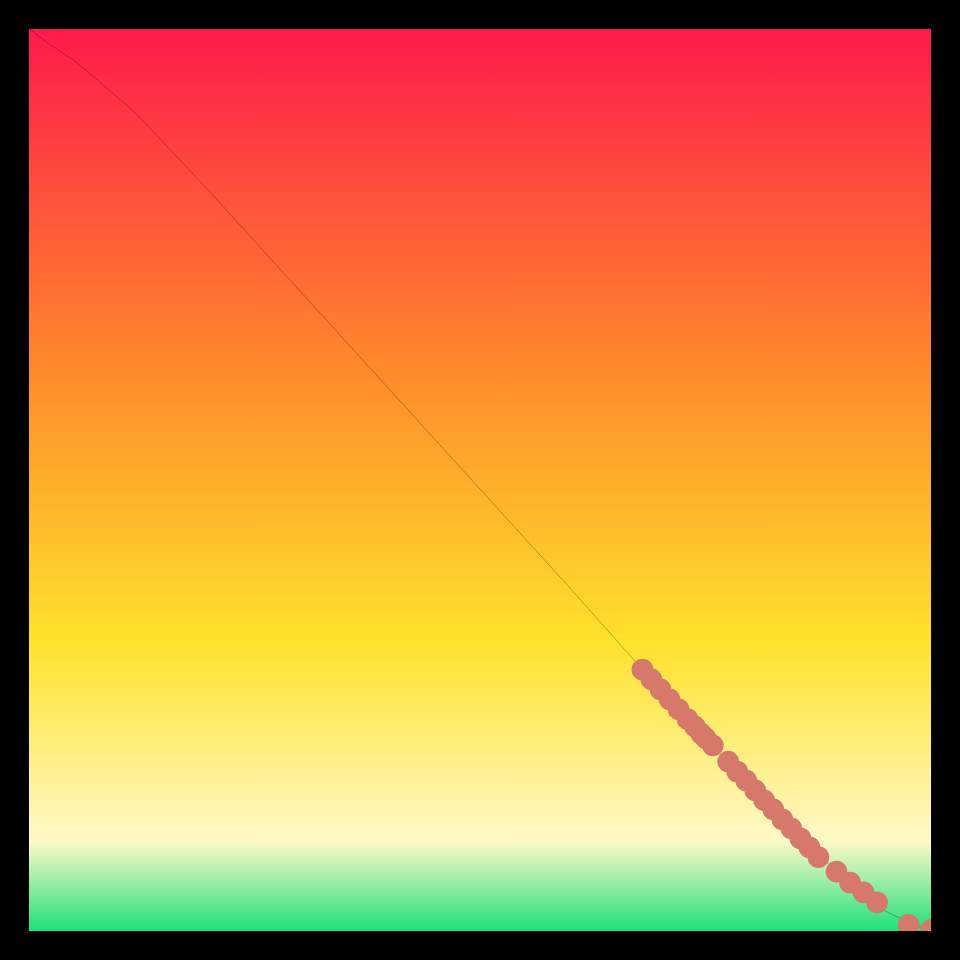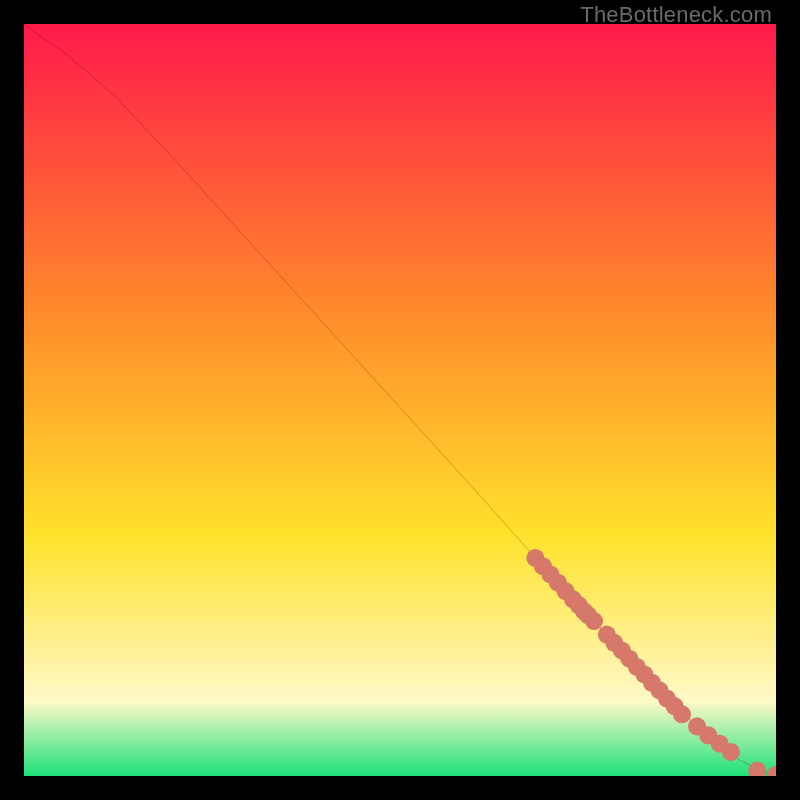--- a/index.html
+++ b/index.html
@@ -70,14 +70,13 @@
           <circle cx="87.500" cy="91.800" r="1.2" fill="#d6786a"></circle>
           <circle cx="89.500" cy="93.400" r="1.2" fill="#d6786a"></circle>
           <circle cx="91.000" cy="94.600" r="1.2" fill="#d6786a"></circle>
           <circle cx="92.500" cy="95.700" r="1.2" fill="#d6786a"></circle>
           <circle cx="94.000" cy="96.800" r="1.2" fill="#d6786a"></circle>
           <circle cx="97.500" cy="99.300" r="1.2" fill="#d6786a"></circle>
           <circle cx="100.000" cy="99.850" r="1.2" fill="#d6786a"></circle>
         </g>
     </svg>
   </div>
-  <div class="watermark">TheBottleneck.com</div>
 </div>
 
 </body></html>

